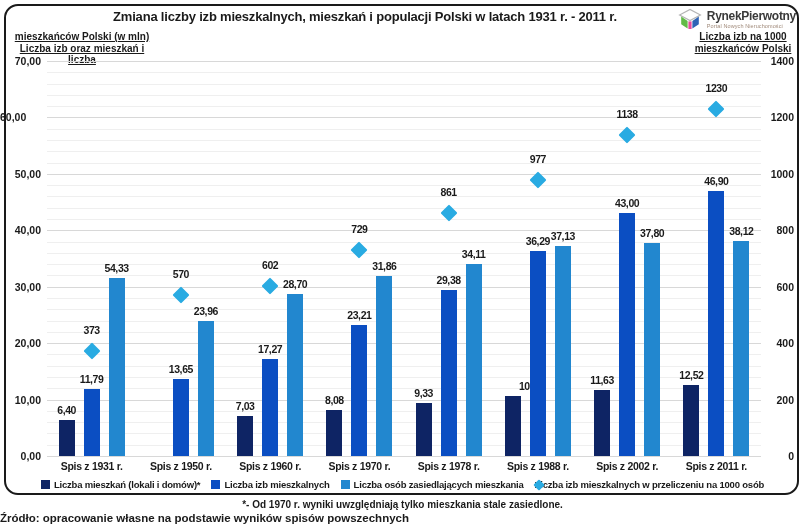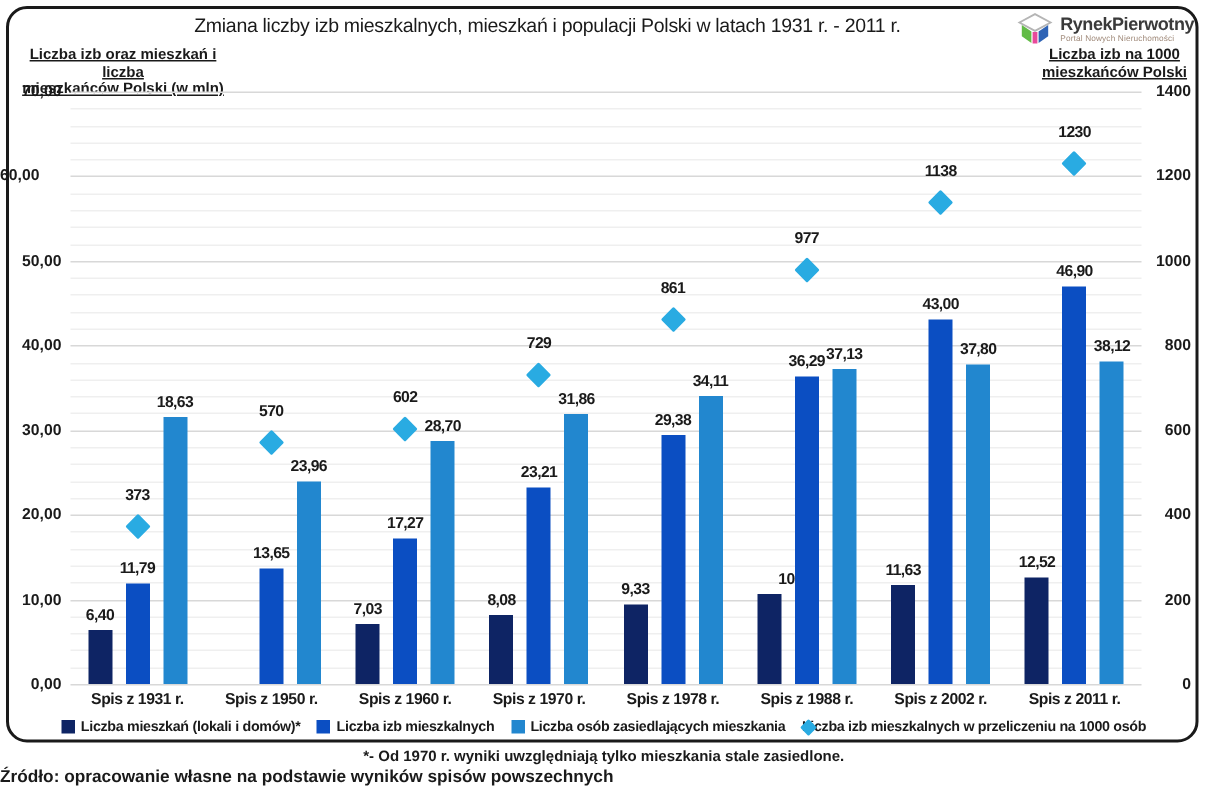--- a/index.html
+++ b/index.html
@@ -15,21 +15,21 @@
   .frame {
     position: absolute; left: 4px; top: 4px;
     width: 795px; height: 491px;
     border: 2px solid #1a1a1a;
     border-radius: 14px;
     background: #ffffff;
   }
   .title {
     position: absolute; left: 4px; top: 9px; width: 722px;
     text-align: center;
-    font-size: 13px; font-weight: normal;
+    font-size: 13px; font-weight: bold;
     letter-spacing: -0.2px;
   }
   .logo {
     position: absolute; right: 9px; top: 7px;
     display: flex; align-items: center; gap: 4px;
   }
   .logo-name { font-size: 12px; font-weight: bold; color: #3a3a3a; letter-spacing: -0.3px; }
   .logo-sub  { font-size: 5.5px; color: #a08a7a; letter-spacing: 0.1px; }
   .axis-hdr {
     position: absolute; top: 31px;
@@ -88,22 +88,22 @@
     <polygon points="14,18 18,18 18,27.5 14,27.5" fill="#e84a9b"></polygon>
     <polygon points="27,12 19,17.5 19,27 27,21.5" fill="#2e63b5"></polygon>
   </svg>
   <div>
     <div class="logo-name">RynekPierwotny</div>
     <div class="logo-sub">Portal Nowych Nieruchomości</div>
   </div>
 </div>
 
 <div class="axis-hdr left">
+  <div>mieszkańców Polski (w mln)</div>
   <div>Liczba izb oraz mieszkań i liczba</div>
-  <div>mieszkańców Polski (w mln)</div>
 </div>
 
 <div class="axis-hdr right">
   <div>Liczba izb na 1000</div>
   <div>mieszkańców Polski</div>
 </div>
 
 <div id="plot"></div>
 
 <div class="legend">
@@ -179,21 +179,21 @@
 <div class="tick" style="left: 764px; width: 30px; top: 280.714px;">600</div>
 <div class="tick" style="left: 764px; width: 30px; top: 337.143px;">400</div>
 <div class="tick" style="left: 764px; width: 30px; top: 393.571px;">200</div>
 <div class="tick" style="left: 764px; width: 30px; top: 450px;">0</div>
 <div class="cat-label" style="left: 46.625px; top: 460px;">Spis z 1931 r.</div>
 <div class="bar" style="left: 58.625px; top: 419.886px; width: 16px; height: 36.1143px; background: rgb(14, 36, 100);"></div>
 <div class="val-label" style="left: 36.625px; top: 403.886px;">6,40</div>
 <div class="bar" style="left: 83.625px; top: 389.471px; width: 16px; height: 66.5293px; background: rgb(11, 78, 194);"></div>
 <div class="val-label" style="left: 61.625px; top: 373.471px;">11,79</div>
 <div class="bar" style="left: 108.625px; top: 277.573px; width: 16px; height: 178.427px; background: rgb(34, 135, 207);"></div>
-<div class="val-label" style="left: 86.625px; top: 261.573px;">18,63</div>
+<div class="val-label" style="left: 86.625px; top: 261.573px;">54,33</div>
 <div class="diamond" style="left: 85.625px; top: 344.761px; background: rgb(41, 171, 226);"></div>
 <div class="val-label" style="left: 61.625px; top: 323.761px;">373</div>
 <div class="cat-label" style="left: 135.875px; top: 460px;">Spis z 1950 r.</div>
 <div class="bar" style="left: 172.875px; top: 378.975px; width: 16px; height: 77.025px; background: rgb(11, 78, 194);"></div>
 <div class="val-label" style="left: 150.875px; top: 362.975px;">13,65</div>
 <div class="bar" style="left: 197.875px; top: 320.797px; width: 16px; height: 135.203px; background: rgb(34, 135, 207);"></div>
 <div class="val-label" style="left: 175.875px; top: 304.797px;">23,96</div>
 <div class="diamond" style="left: 174.875px; top: 289.179px; background: rgb(41, 171, 226);"></div>
 <div class="val-label" style="left: 150.875px; top: 268.179px;">570</div>
 <div class="cat-label" style="left: 225.125px; top: 460px;">Spis z 1960 r.</div>

